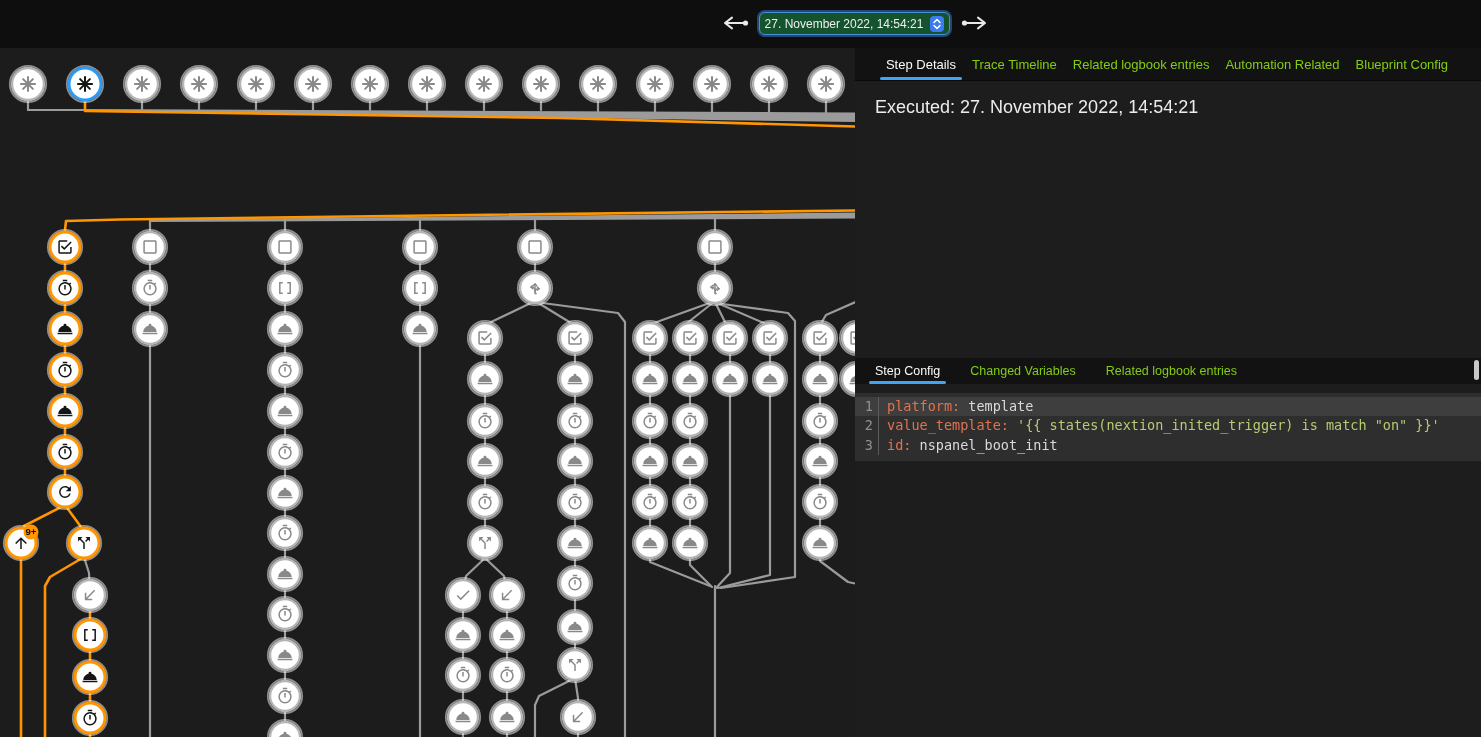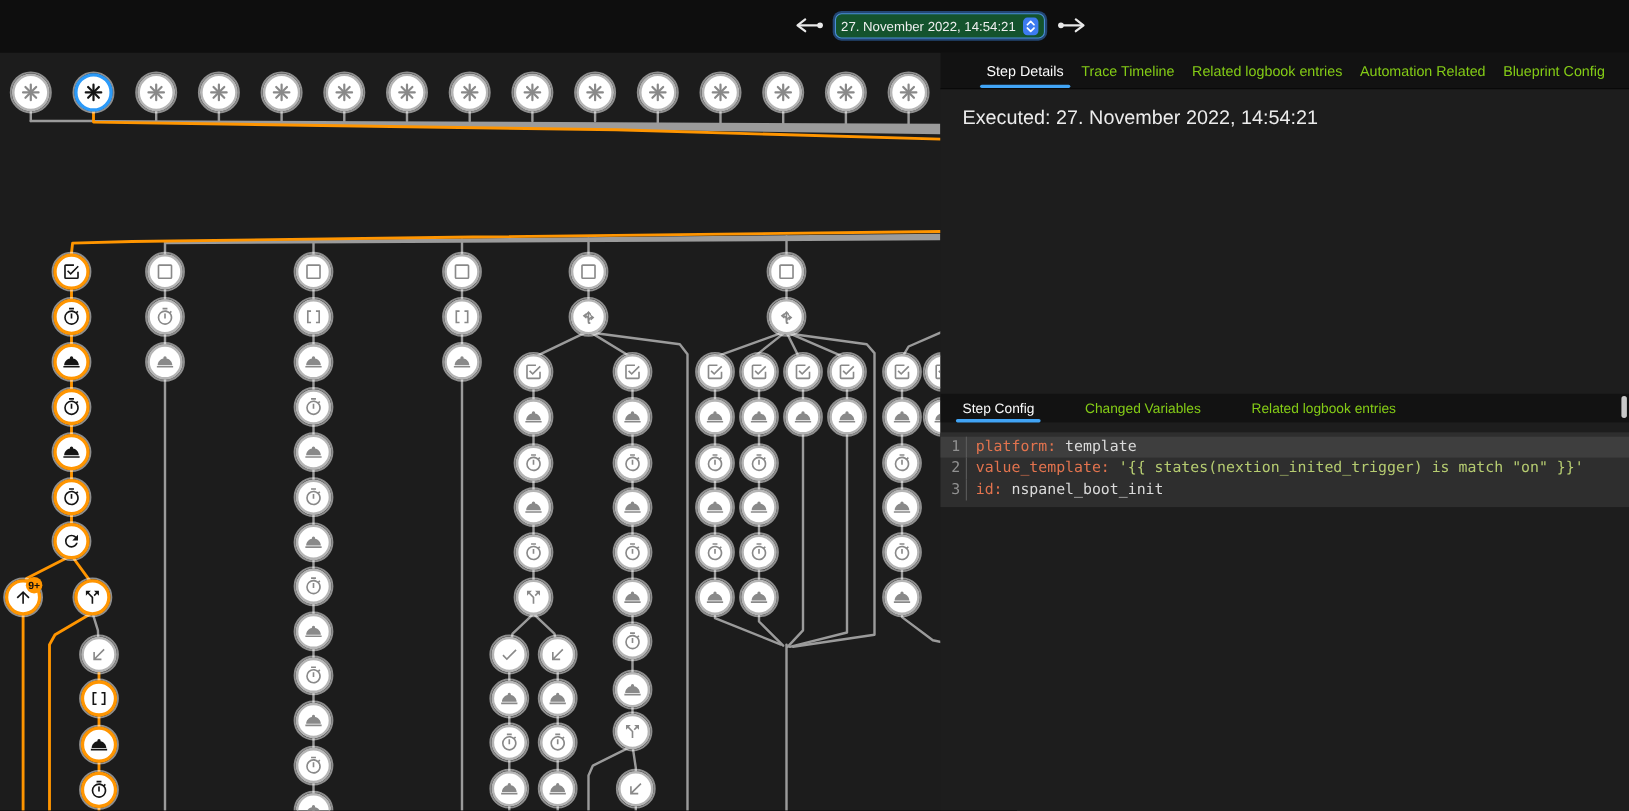--- a/index.html
+++ b/index.html
@@ -16,22 +16,22 @@
              color:#efefef;font-size:12px;display:flex;align-items:center;justify-content:center;
              gap:7px;cursor:pointer;font-family:"Liberation Sans",sans-serif;}
   #ts-select .stepper{width:14px;height:16px;border-radius:4px;background:#3d7bf0;
              display:flex;flex-direction:column;align-items:center;justify-content:center;gap:1px;}
   
   #graph-pane{position:absolute;left:0;top:48px;width:855px;height:689px;background:#1c1c1c;}
   #graph-pane svg{position:absolute;left:0;top:0;}
   
   #panel{position:absolute;left:855px;top:48px;width:626px;height:689px;background:#1d1d1d;}
   .tabbar{background:#121212;display:flex;align-items:stretch;box-sizing:border-box;}
-  #tabs-top{height:33px;padding:0 14px 0 12px;justify-content:flex-end;border-bottom:1px solid #090909;}
-  #tabs-bottom{position:absolute;left:0;top:310px;width:100%;height:26px;padding:0 0 0 12px;gap:30px;}
+  #tabs-top{height:33px;padding:0 14px 0 12px;justify-content:center;border-bottom:1px solid #090909;}
+  #tabs-bottom{position:absolute;left:0;top:310px;width:100%;height:26px;padding:0 0 0 12px;gap:14px;}
   .tab{position:relative;display:flex;align-items:center;padding:0 8px;color:#84cc16;
        font-size:13px;cursor:pointer;white-space:nowrap;}
   #tabs-bottom .tab{font-size:12.5px;}
   .tab.active{color:#fafafa;}
   .tab.active::after{content:"";position:absolute;left:2px;right:2px;bottom:0;height:3px;
        border-radius:2px;background:#41a4f5;}
   #executed{margin:16px 0 0 20px;color:#ececec;font-size:18px;}
   #scroll-thumb{position:absolute;right:2px;top:312px;width:5px;height:20px;border-radius:3px;
        background:#c9c9c9;cursor:pointer;}
   

